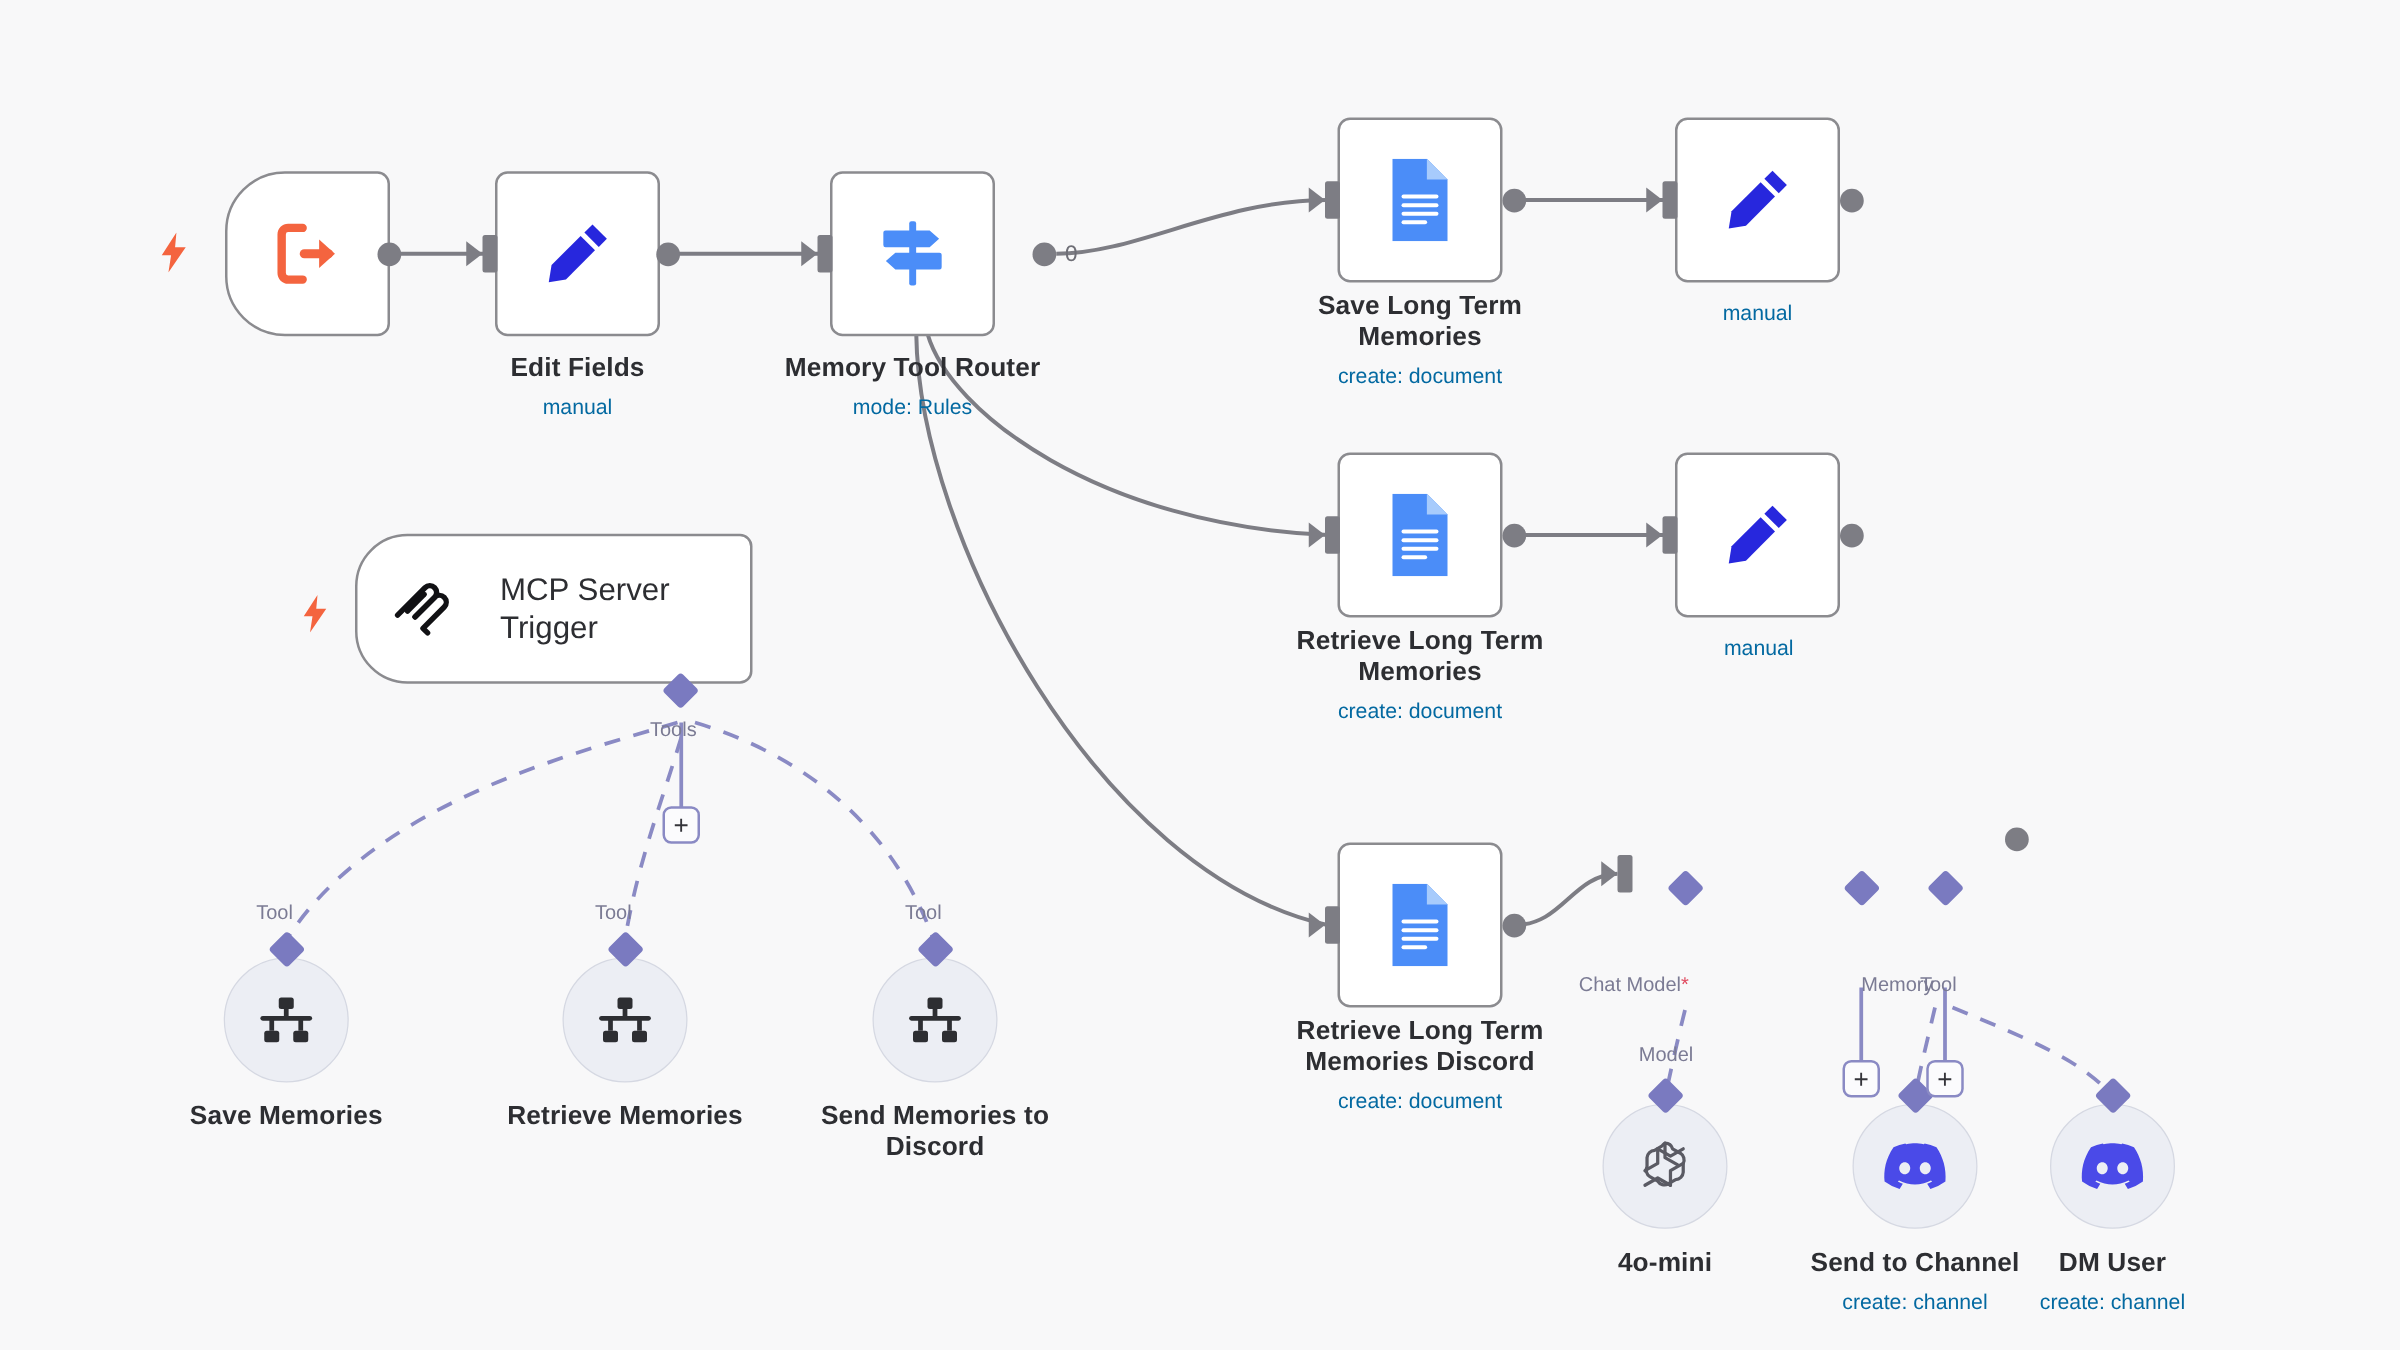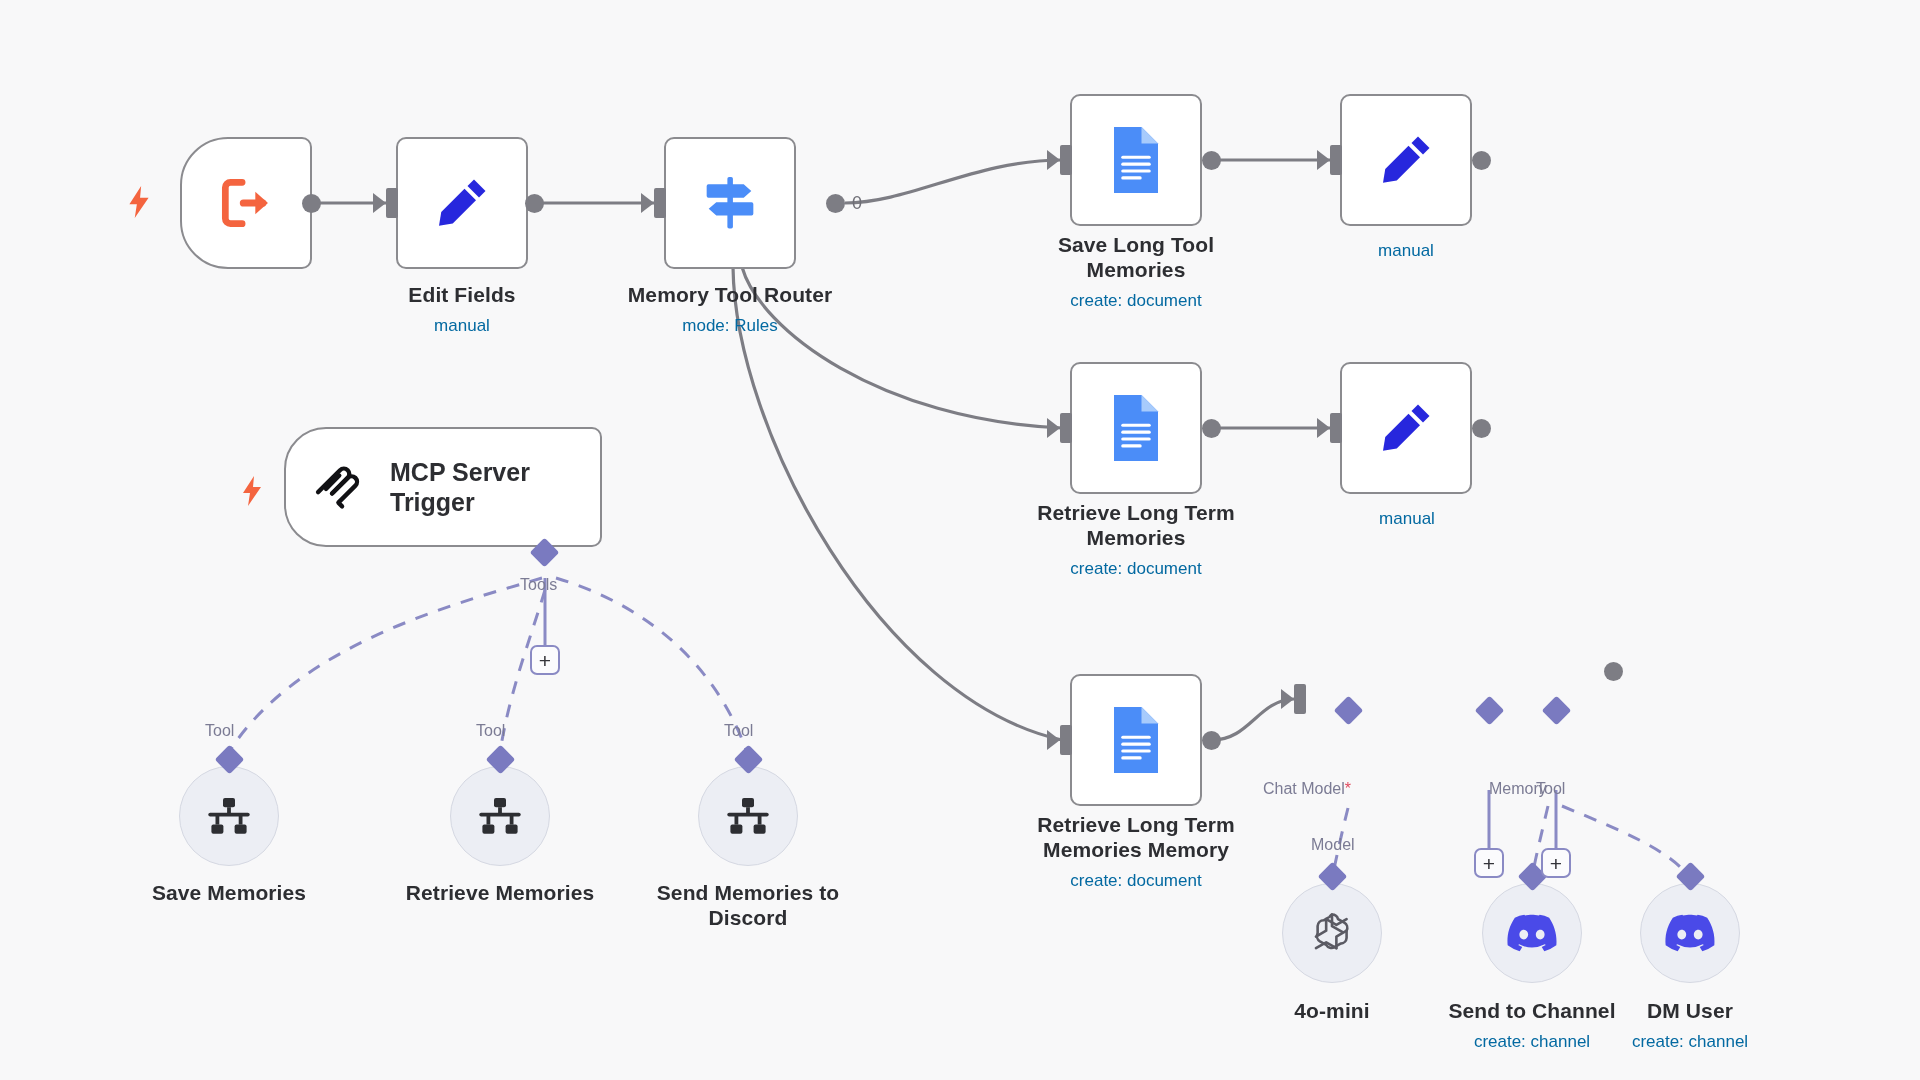--- a/index.html
+++ b/index.html
@@ -28,22 +28,21 @@
   .node.sq { width: 132px; height: 132px; }
   .node.trigger-sq {
     width: 132px; height: 132px;
     border-radius: 48px 10px 10px 48px;
   }
   .node.pill {
     border-radius: 42px 10px 10px 42px;
     height: 120px;
     padding-left: 26px;
     justify-content: flex-start;
-    gap: 22px;
-    font-weight: bold;
+    gap: 32px;
   }
   .node.agent {
     border-radius: 10px;
     height: 88px;
     padding-left: 26px;
     justify-content: flex-start;
     gap: 22px;
   }
   .node-title-in {
     font-size: 25px; color: #2d2e32; line-height: 1.2;
@@ -219,21 +218,21 @@
           <path d="M5.2 13.5 h9.6"></path>
           <path d="M5.2 16 h9.6"></path>
           <path d="M5.2 18.5 h6.3"></path>
       </g>
     </svg>
   </div>
   <div class="dot" style="left:1202px; top:151px;"></div>
   <div class="arrowhead" style="left:1317px; top:150px;"></div>
   <div class="inport" style="left:1330px; top:145px;"></div>
   <div class="nlabel" style="left:966px; top:232px; width:340px;">
-    <div class="name"><span>Save Long Tool</span><br><span>Memories</span></div>
+    <div class="name"><span>Save Long Term</span><br><span>Memories</span></div>
     <div class="sub">create: document</div>
   </div>
 
   <div class="node sq" style="left:1340px; top:94px;">
     <svg width="60" height="60" viewBox="0 0 24 24">
       <path d="M16.8 2.6 l4.6 4.6 -2.6 2.6 -4.6 -4.6 z" fill="#2727dd"></path>
       <path d="M13.0 6.3 l4.6 4.6 -9.3 9.3 -5.5 0.9 0.9 -5.5 z" fill="#2727dd"></path>
     </svg>
   </div>
   <div class="dot" style="left:1472px; top:151px;"></div>
@@ -356,21 +355,21 @@
       <g stroke="#ffffff" stroke-width="1.15" stroke-linecap="round">
         <path d="M5.2 11 h9.6"></path>
           <path d="M5.2 13.5 h9.6"></path>
           <path d="M5.2 16 h9.6"></path>
           <path d="M5.2 18.5 h6.3"></path>
       </g>
     </svg>
   </div>
   <div class="dot" style="left:1202px; top:731px;"></div>
   <div class="nlabel" style="left:966px; top:812px; width:340px;">
-    <div class="name"><span>Retrieve Long Term</span><br><span>Memories Memory</span></div>
+    <div class="name"><span>Retrieve Long Term</span><br><span>Memories Discord</span></div>
     <div class="sub">create: document</div>
   </div>
 
   <div class="arrowhead" style="left:1281px; top:689px;"></div>
   <div class="inport" style="left:1294px; top:684px;"></div>
   <div class="dot" style="left:1604px; top:662px;"></div>
 
   <div class="diamond" style="left:1338px; top:700px;"></div>
   <div class="dlabel" style="left:1263px; top:780px;"><span>Chat Model</span><span class="req">*</span></div>
   <div class="dlabel" style="left:1311px; top:836px;">Model</div>

